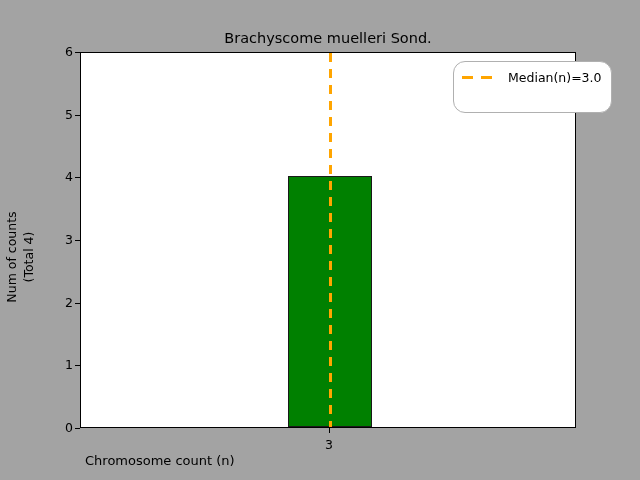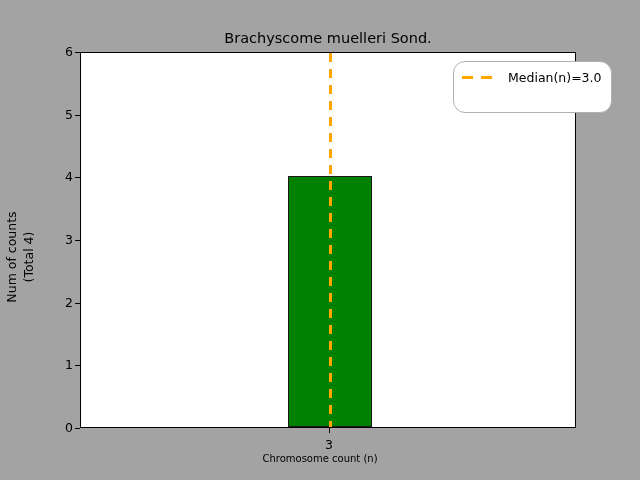--- a/index.html
+++ b/index.html
@@ -112,25 +112,24 @@
     width: 60px;
     margin-left: -30px;
     text-align: center;
     font-size: 12.5px;
     color: #000000;
   }
 
   
   #xlabel {
     position: absolute;
-    left: 72px;
+    left: 85px;
     top: 453px;
     width: 496px;
-    text-align: center;
-    font-size: 10px;
+    font-size: 13px;
     color: #000000;
     white-space: nowrap;
   }
   #ylabel {
     position: absolute;
     left: -60px;
     top: 240px;
     width: 160px;
     text-align: center;
     font-size: 12.5px;

